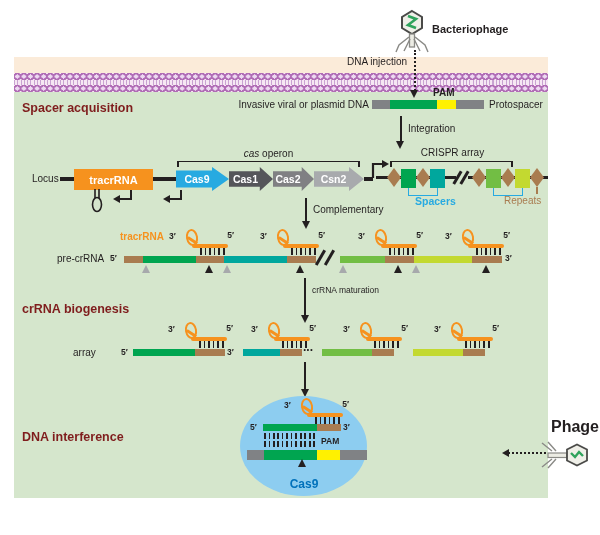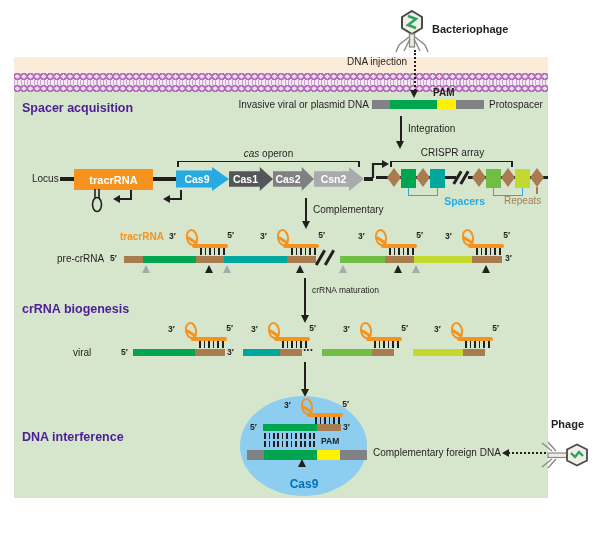--- a/index.html
+++ b/index.html
@@ -1,21 +1,21 @@
 <!DOCTYPE html>
 <html><head>
 <meta charset="utf-8">
 <style>
   html,body{margin:0;padding:0;background:#fff;}
   .stage{position:relative;width:600px;height:535px;background:#fff;overflow:hidden;
          font-family:"Liberation Sans",sans-serif;color:#231F20;}
   .abs{position:absolute;}
   .lbl{position:absolute;font-size:10px;color:#231F20;white-space:nowrap;line-height:1.1;}
   .b{font-weight:bold;}
-  .heading{position:absolute;font-size:12.5px;font-weight:bold;color:#4c1d95;white-space:nowrap;}
+  .heading{position:absolute;font-size:12.5px;font-weight:bold;color:#7f1d1d;white-space:nowrap;}
   .prime{font-size:8.5px;font-weight:bold;color:#231F20;white-space:nowrap;}
   .primeabs{position:absolute;font-size:8.5px;font-weight:bold;color:#231F20;white-space:nowrap;}
   .seg{position:absolute;}
   
   .band-cream{position:absolute;left:14px;top:57px;width:534px;height:16px;background:#FBEBD9;}
   .membrane{position:absolute;left:14px;top:73px;width:534px;height:19px;background:#F6E7F3;}
   .mem-dots{position:absolute;left:0;width:100%;height:7px;
     background-image:radial-gradient(circle at 50% 50%,#EDD9F1 42%,#B06CB5 46% 82%,rgba(0,0,0,0) 85%);
     background-size:6.6px 7px;background-repeat:repeat-x;}
   .mem-tails{position:absolute;left:0;top:7px;width:100%;height:5px;
@@ -151,21 +151,21 @@
   <div class="diamond" style="left:501px"></div>
   <div class="spacer" style="left:515px;background:#C3D930"></div>
   <div class="diamond" style="left:530px"></div>
 
   <div class="bluev" style="left:408px;top:188px"></div>
   <div class="bluev" style="left:437px;top:188px"></div>
   <div class="blueh" style="left:408px;top:195px;width:30px"></div>
   <div class="bluev" style="left:493px;top:188px"></div>
   <div class="bluev" style="left:522px;top:188px"></div>
   <div class="blueh" style="left:493px;top:195px;width:30px"></div>
-  <div class="lbl b" style="left:415px;top:196px;width:70px;text-align:right;color:#27AAE1;font-size:10.5px">Spacers</div>
+  <div class="lbl b" style="left:415px;top:196px;width:70px;text-align:left;color:#27AAE1;font-size:10.5px">Spacers</div>
   <div class="seg" style="left:536px;top:187px;width:1.5px;height:7px;background:#A97C50"></div>
   <div class="lbl" style="left:504px;top:195px;color:#A97C50">Repeats</div>
 
   <div class="vline" style="left:305px;top:198px;height:24px"></div>
   <div class="head-down" style="left:301.5px;top:221px"></div>
   <div class="lbl" style="left:313px;top:204px">Complementary</div>
 
   <div class="lbl b" style="left:120px;top:231px;color:#F6921E">tracrRNA</div>
   <div class="lbl" style="left:57px;top:253px">pre-crRNA</div>
   <div class="primeabs" style="left:110px;top:253px">5′</div>
@@ -224,21 +224,21 @@
       <span class="tbar"></span>
       <span class="ticks"></span>
       <span class="prime t5">5′</span>
     </div>
 
   <div class="vline" style="left:304px;top:278px;height:38px"></div>
   <div class="head-down" style="left:300.5px;top:315px"></div>
   <div class="lbl small" style="left:312px;top:286px">crRNA maturation</div>
 
   <div class="heading" style="left:22px;top:302px">crRNA biogenesis</div>
-  <div class="lbl" style="left:73px;top:347px">viral</div>
+  <div class="lbl" style="left:73px;top:347px">array</div>
   <div class="primeabs" style="left:121px;top:347px">5′</div>
   <div>
     <div class="seg" style="left:133px;top:349px;width:62px;height:7px;background:#00A550"></div>
     <div class="seg" style="left:195px;top:349px;width:30px;height:7px;background:#A97C50"></div>
     <div class="seg" style="left:243px;top:349px;width:37px;height:7px;background:#00A79D"></div>
     <div class="seg" style="left:280px;top:349px;width:22px;height:7px;background:#A97C50"></div>
     <div class="seg" style="left:322px;top:349px;width:50px;height:7px;background:#72BE44"></div>
     <div class="seg" style="left:372px;top:349px;width:22px;height:7px;background:#A97C50"></div>
     <div class="seg" style="left:413px;top:349px;width:50px;height:7px;background:#C3D930"></div>
     <div class="seg" style="left:463px;top:349px;width:22px;height:7px;background:#A97C50"></div>
@@ -305,25 +305,24 @@
 
   <div>
     <div class="seg" style="left:247px;top:450px;width:17px;height:10px;background:#808285"></div>
     <div class="seg" style="left:264px;top:450px;width:53px;height:10px;background:#00A550"></div>
     <div class="seg" style="left:317px;top:450px;width:23px;height:10px;background:#FFF100"></div>
     <div class="seg" style="left:340px;top:450px;width:27px;height:10px;background:#808285"></div>
   </div>
   <div class="tri-up" style="left:298px;top:459px"></div>
   <div class="lbl b" style="left:241px;top:478px;width:126px;text-align:center;font-size:12px;color:#0071BB">Cas9</div>
 
-  <div class="lbl" style="left:373px;top:447px">Complementary foreign DNA</div>
   <div class="doth" style="left:508px;top:452px;width:38px"></div>
   <div class="head-left" style="left:502px;top:449px"></div>
 
-  <div class="lbl b" style="left:551px;top:418px;font-size:11px">Phage</div>
+  <div class="lbl b" style="left:551px;top:418px;font-size:16px">Phage</div>
   <svg class="abs" style="left:540px;top:441px" width="58" height="28" viewBox="0 0 58 28">
     <path d="M12 10 L2 2 M16 10 L8 1 M12 18 L2 26 M16 18 L8 27" fill="none" stroke="#8A8A86" stroke-width="1.4"></path>
     <rect x="8" y="12" width="19" height="4.5" fill="#ECECE4" stroke="#8A8A86" stroke-width="1.2"></rect>
     <polygon points="27,8.5 37,3.5 47,8.5 47,19.5 37,24.5 27,19.5" fill="#EFEFE8" stroke="#4A4A48" stroke-width="1.8"></polygon>
     <polyline points="31,12 35,16 39,11 43,15" fill="none" stroke="#2FA35C" stroke-width="2.4"></polyline>
   </svg>
 
 </div>
 
 </body></html>

